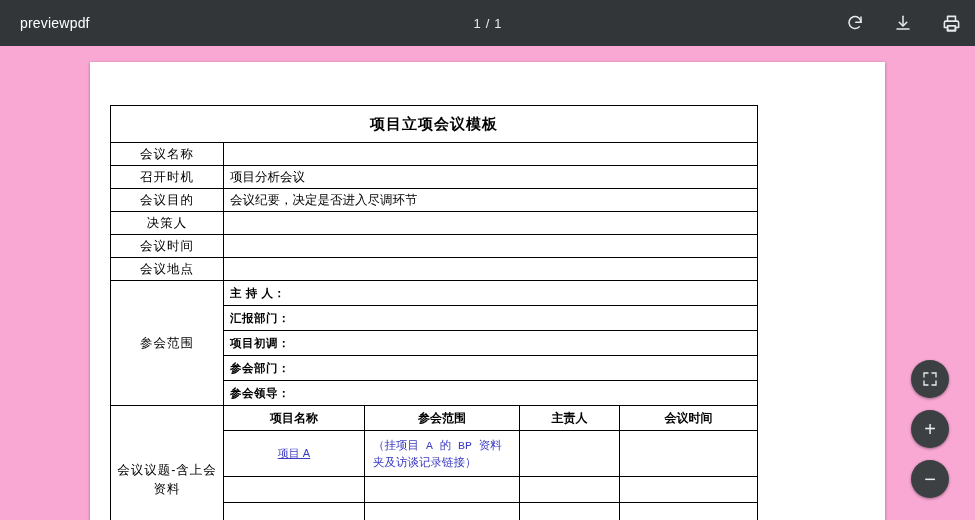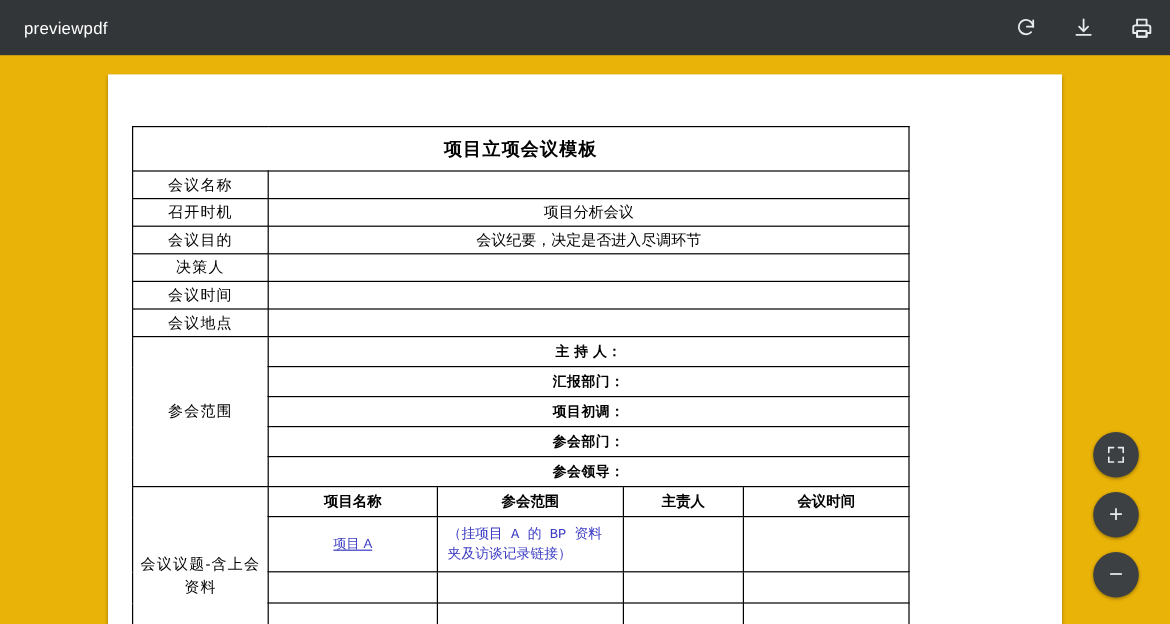--- a/index.html
+++ b/index.html
@@ -10,21 +10,21 @@
     width: 975px;
     height: 520px;
     overflow: hidden;
     background: #808080;
     font-family: "Liberation Sans", sans-serif;
   }
   #app {
     position: relative;
     width: 975px;
     height: 520px;
-    background: #eab308;
+    background: #f9a8d4;
   }
   
   .toolbar {
     position: absolute;
     top: 0; left: 0;
     width: 975px;
     height: 46px;
     background: #323639;
     display: flex;
     align-items: center;
@@ -99,35 +99,34 @@
     font-family: "Liberation Sans", sans-serif;
   }
   .doc td {
     border: 1px solid #000000;
     height: 23px;
     padding: 0 6px;
     font-size: 12.5px;
     color: #000000;
     vertical-align: middle;
     box-sizing: border-box;
-    text-align: center;
   }
   .doc td.label {
     text-align: center;
     letter-spacing: 1px;
   }
   .doc td.title-cell {
     text-align: center;
     font-weight: bold;
     font-size: 15px;
     height: 37px;
     letter-spacing: 1px;
   }
   .doc td.value {
-    text-align: center;
+    text-align: left;
   }
   .doc td.sub {
     font-size: 11.5px;
     font-weight: bold;
     letter-spacing: 0.5px;
     height: 25px;
   }
   .doc td.vmerge {
     text-align: center;
     letter-spacing: 1px;
@@ -183,20 +182,25 @@
   .fab svg { display: block; }
 </style>
 </head>
 <body>
 
 <div id="app">
 
   <div class="toolbar">
     <div class="toolbar-title">previewpdf</div>
 
+    <div class="toolbar-center">
+      <span class="page-indicator">
+        <span>1</span><span class="sep">/</span><span>1</span>
+      </span>
+    </div>
 
     <div class="toolbar-right">
       <div class="tb-btn">
         <svg width="18" height="18" viewBox="0 0 24 24" fill="none" stroke="#e8eaed" stroke-width="2" stroke-linecap="round">
           <path d="M20 11a8 8 0 1 0-2.3 6"></path>
           <polyline points="20,4 20,11 13,11"></polyline>
         </svg>
       </div>
       <div class="tb-btn">
         <svg width="18" height="18" viewBox="0 0 24 24" fill="none" stroke="#e8eaed" stroke-width="2" stroke-linecap="round">

